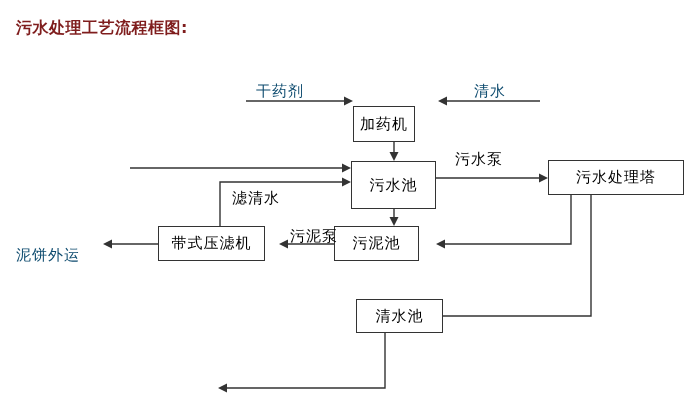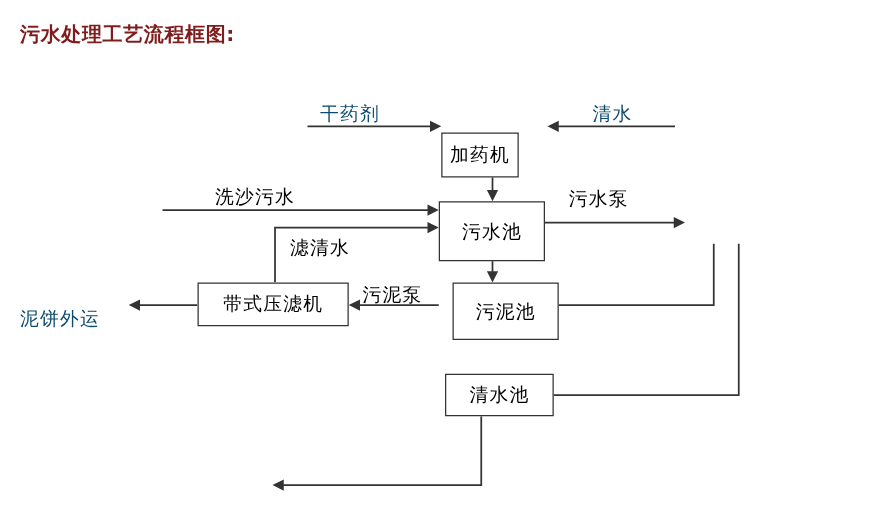--- a/index.html
+++ b/index.html
@@ -122,40 +122,42 @@
   </svg>
 
   <div class="node" style="left:353px; top:82px; width:62px; height:36px;margin-top:24px;">
     <span>加药机</span>
   </div>
 
   <div class="node" style="left:351px; top:161px; width:85px; height:48px;">
     <span>污水池</span>
   </div>
 
+  <div class="node" style="left:548px; top:160px; width:136px; height:35px;">
+    <span>污水处理塔</span>
+  </div>
 
-  <div class="node" style="left:158px; top:226px; width:121px; height:35px;">
+  <div class="node" style="left:158px; top:226px; width:107px; height:35px;">
     <span>带式压滤机</span>
   </div>
 
-  <div class="node" style="left:362px; top:226px; width:85px; height:46px;">
+  <div class="node" style="left:334px; top:226px; width:85px; height:35px;">
     <span>污泥池</span>
   </div>
 
   <div class="node" style="left:356px; top:299px; width:87px; height:34px;">
     <span>清水池</span>
   </div>
 
   <div class="term-label" style="left:256px; top:82px;">干药剂</div>
 
   <div class="term-label" style="left:474px; top:82px;font-family:Liberation Mono, monospace;">清水</div>
 
   <div class="term-label" style="left:16px; top:228px;margin-top:18px;">泥饼外运</div>
 
-  <div class="edge-label" style="left:172px; top:148px;">洗沙污水</div>
 
   <div class="edge-label" style="left:232px; top:189px;">滤清水</div>
 
   <div class="edge-label" style="left:455px; top:150px;">污水泵</div>
 
   <div class="edge-label" style="left:290px; top:227px;">污泥泵</div>
 
 
 
 </div>

